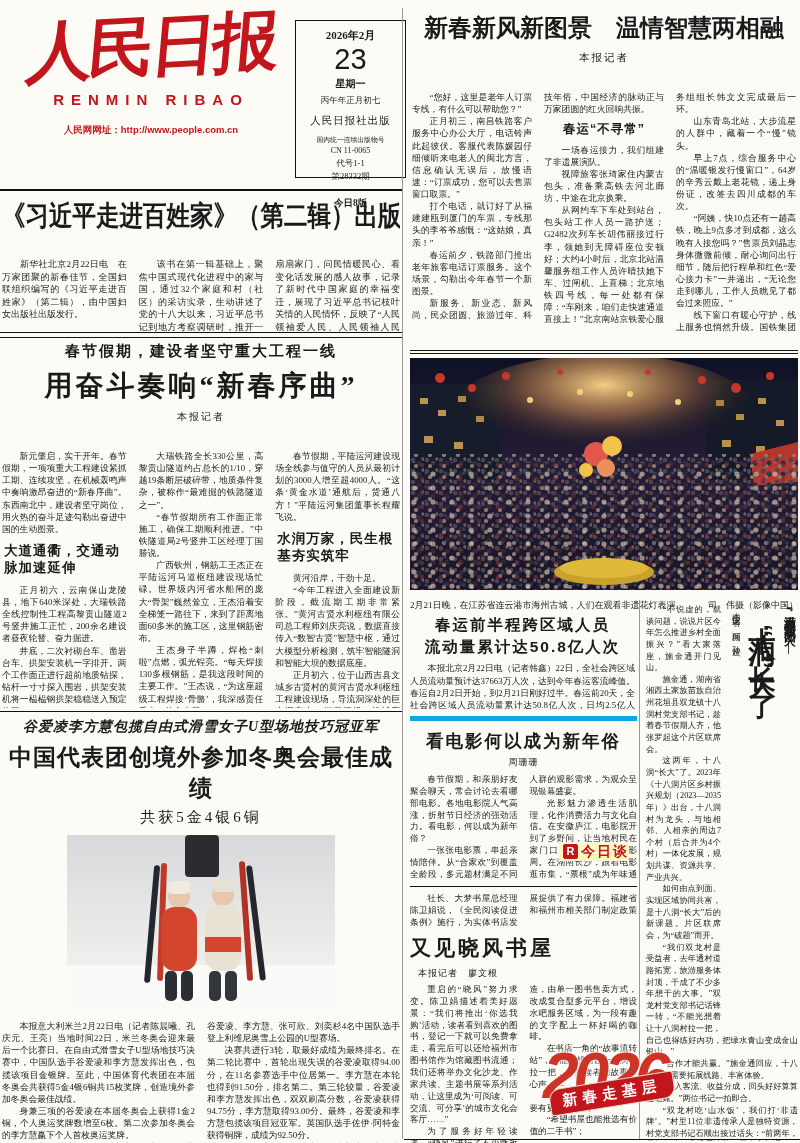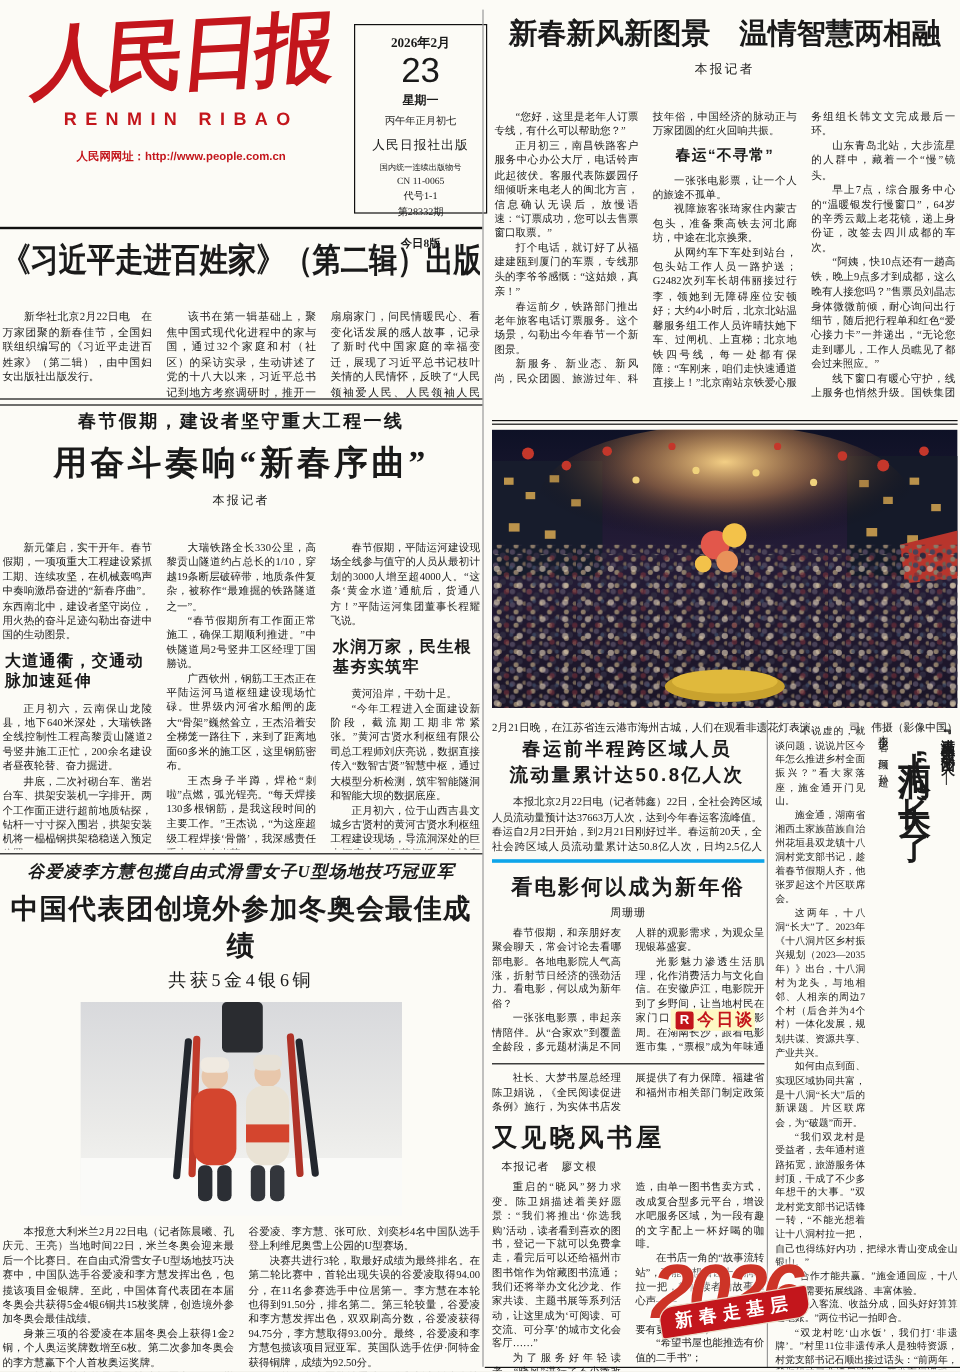--- a/index.html
+++ b/index.html
@@ -82,21 +82,21 @@
   
   .sports{left:2px;top:718px;width:398px;height:425px;overflow:hidden;}
   .sp-kicker{font-style:italic;font-weight:700;font-size:14px;text-align:center;letter-spacing:1px;}
   .sp-head{font-family:"Liberation Sans",sans-serif;font-weight:900;font-size:23px;text-align:center;
       margin:6px 0 4px;letter-spacing:1px;}
   .sp-deck{font-size:15px;text-align:center;letter-spacing:3px;margin-bottom:8px;}
   .sp-photo{display:block;margin:0 auto;}
   .sp-body{height:156px;margin-top:7px;}
 
   
-  .movie{left:410px;top:716px;width:227px;height:170px;border-top:3px solid #0ea5e9;
+  .movie{left:410px;top:716px;width:227px;height:170px;border-top:5px solid #0ea5e9;
       box-sizing:border-box;padding-top:8px;overflow:hidden;}
   .mv-head{font-family:"Liberation Sans",sans-serif;font-weight:900;font-size:17.5px;
       text-align:center;letter-spacing:2px;}
   .mv-byline{font-size:9px;text-align:center;margin:3px 0 5px;letter-spacing:1px;}
   .mv-body{font-size:8.6px;line-height:1.38;height:116px;}
   .jrt{position:absolute;right:8px;top:122px;color:#c3161c;font-family:"Liberation Sans",sans-serif;
       font-weight:900;font-size:14px;letter-spacing:2px;background:#fef9c3;padding-left:4px;}
   .jrt-r{display:inline-block;background:#c3161c;color:#fff;width:15px;height:15px;line-height:15px;
       text-align:center;border-radius:2px;margin-right:3px;font-size:11px;letter-spacing:0;vertical-align:1px;}
 
@@ -156,21 +156,21 @@
     <div class="body-txt c3" style="height:252px;">
       <div>
           <p>“您好，这里是老年人订票专线，有什么可以帮助您？”</p>
           <p>正月初三，南昌铁路客户服务中心办公大厅，电话铃声此起彼伏。客服代表陈媛园仔细倾听来电老人的闽北方言，信息确认无误后，放慢语速：“订票成功，您可以去售票窗口取票。”</p>
           <p>打个电话，就订好了从福建建瓯到厦门的车票，专线那头的李爷爷感慨：“这姑娘，真亲！”</p>
           <p>春运前夕，铁路部门推出老年旅客电话订票服务。这个场景，勾勒出今年春节一个新图景。</p>
           <p>新服务、新业态、新风尚，民众团圆、旅游过年、科技年俗，中国经济的脉动正与万家团圆的红火回响共振。</p>
         </div>
       <h4 class="sub">春运“不寻常”</h4>
       <div>
-          <p>一张张电影票，让一个人的旅途不孤单。</p>
+          <p>一场春运接力，我们组建了非遗展演队。</p>
           <p>视障旅客张琦家住内蒙古包头，准备乘高铁去河北廊坊，中途在北京换乘。</p>
           <p>从网约车下车处到站台，包头站工作人员一路护送；G2482次列车长胡伟丽接过行李，领她到无障碍座位安顿好；大约4小时后，北京北站温馨服务组工作人员许晴扶她下车、过闸机、上直梯；北京地铁四号线，每一处都有保障：“车刚来，咱们走快速通道直接上！”北京南站京铁爱心服务组组长韩文文完成最后一环。</p>
           <p>山东青岛北站，大步流星的人群中，藏着一个“慢”镜头。</p>
           <p>早上7点，综合服务中心的“温暖银发行慢窗口”，64岁的辛秀云戴上老花镜，递上身份证，改签去四川成都的车次。</p>
           <p>“阿姨，快10点还有一趟高铁，晚上9点多才到成都，这么晚有人接您吗？”售票员刘晶志身体微微前倾，耐心询问出行细节，随后把行程单和红色“爱心接力卡”一并递出，“无论您走到哪儿，工作人员瞧见了都会过来照应。”</p>
           <p>线下窗口有暖心守护，线上服务也悄然升级。国铁集团推出春运新举措：旅客在12306客户端购票时，因时间紧、未看清、误操作等原因造成误购车票，在购票支付成功30分钟以内且在开车前4小时以上，退票时不收取退票费。</p>
         </div>
 
     </div>
   </div>

